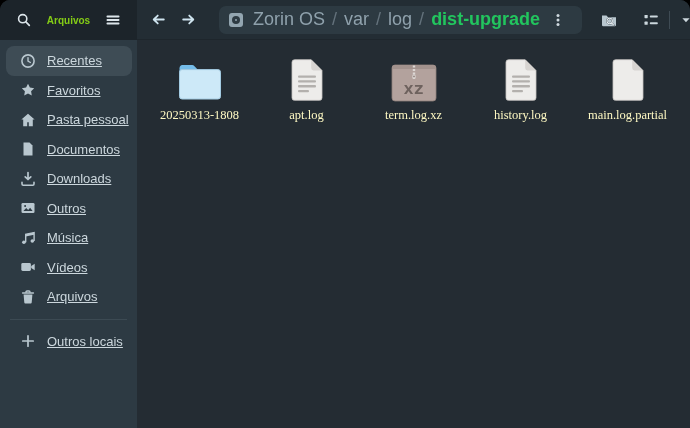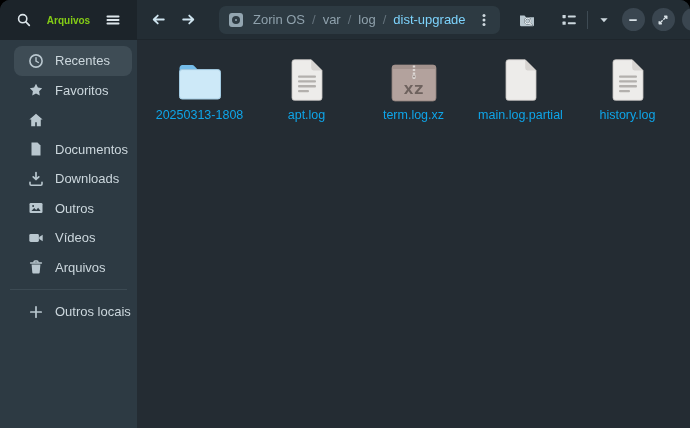--- a/index.html
+++ b/index.html
@@ -16,59 +16,59 @@
   .hb-right { flex: 1; background: #232d34; display: flex; align-items: center;
               padding: 0 6px 0 6px; border-bottom: 1px solid #1e262c; }
   .app-title { color: #84cc16; font-weight: 700; font-size: 10px; }
 
   .icon-btn { width: 30px; height: 30px; border: none; background: transparent; border-radius: 6px;
               display: flex; align-items: center; justify-content: center; color: #dce5ea; padding: 0; }
   .icon-btn svg { display: block; }
   .nav-btn { color: #cfe4ef; }
 
   .pathbar { height: 28px; background: #2d3a42; border-radius: 7px; display: flex; align-items: center;
-             padding: 0 4px 0 10px; margin-left: 16px; font-size: 13px; color: #8fa1ac; }
+             padding: 0 12px 0 10px; margin-left: 16px; font-size: 18px; color: #8fa1ac; }
   .drive-badge { width: 14px; height: 14px; border-radius: 3px; background: #93a5b0; position: relative;
                  margin-right: 8px; flex: 0 0 14px; }
   .drive-badge::before { content: ""; position: absolute; left: 3px; top: 3px; width: 8px; height: 8px;
                  border-radius: 50%; background: #2d3a42; }
   .drive-badge::after { content: ""; position: absolute; left: 6px; top: 6px; width: 2px; height: 2px;
                  border-radius: 50%; background: #93a5b0; }
   .crumb { padding: 0 2px; white-space: nowrap; }
-  .crumb.current { color: #7dd3fc; font-weight: 400; }
+  .crumb.current { color: #22c55e; font-weight: 700; }
   .crumb-sep { color: #64727c; padding: 0 5px; }
   .kebab-btn { width: 24px; height: 24px; margin-left: 4px; }
 
   .view-group { display: flex; align-items: center; margin-left: 14px; }
   .vg-sep { width: 1px; height: 18px; background: #3e4b54; margin: 0 5px; }
 
   .spacer { flex: 1; }
   .wc-btn { width: 23px; height: 23px; border-radius: 50%; background: #3a4650; border: none;
             display: flex; align-items: center; justify-content: center; color: #d9e2e7;
             margin-left: 7px; padding: 0; }
   .wc-btn svg { display: block; }
 
   
   .body { flex: 1; display: flex; min-height: 0; }
 
   .sidebar { width: 137px; flex: 0 0 137px; background: #2d3a43; padding-top: 6px; }
   .side-item { height: 29.5px; display: flex; align-items: center; gap: 11px;
-               padding-left: 14px; margin: 0 5px 0 14px; border-radius: 8px;
-               color: #ccd7dd; font-size: 13px; white-space: nowrap; }
+               padding-left: 14px; margin: 0 5px 0 6px; border-radius: 8px;
+               color: #ccd7dd; font-size: 13px; white-space: nowrap; text-decoration: underline; }
   .side-item.selected { background: #3e4c55; }
   .side-item .sicon { width: 16px; height: 16px; flex: 0 0 16px; color: #b9c7cf; }
   .side-item .sicon svg { display: block; width: 16px; height: 16px; }
   .side-divider { height: 1px; background: #3c4a53; margin: 7px 10px 7px 10px; }
 
   .content { flex: 1; background: #242c33; padding: 16px 0 0 9px; overflow: hidden; }
   .file-grid { display: grid; grid-template-columns: repeat(5, 107px); grid-auto-rows: 87px; }
   .file-item { display: flex; flex-direction: column; align-items: center; }
   .ficon { height: 46px; display: flex; align-items: flex-end; justify-content: flex-start; }
   .ficon svg { display: block; }
-  .fname { margin-top: 7px; font-size: 12.5px; color: #0ea5e9; line-height: 1.1; }
+  .fname { margin-top: 7px; font-size: 12.5px; color: #fef9c3; line-height: 1.1; font-family: Liberation Serif, serif; }
 </style>
 </head>
 <body>
 
 <div class="window">
 
   <div class="headerbar">
     <div class="hb-left">
       <button class="icon-btn" aria-label="search">
         <svg width="16" height="16" viewBox="0 0 16 16">
@@ -190,20 +190,21 @@
             </span>
     <span class="slabel">Favoritos</span>
   </div>
 
   <div class="side-item">
     <span class="sicon">
               <svg viewBox="0 0 16 16">
                 <path d="M8 1.8L1.4 7.6h1.8v6.6h4v-4h1.6v4h4V7.6h1.8z" fill="currentColor"></path>
               </svg>
             </span>
+    <span class="slabel">Pasta pessoal</span>
   </div>
 
 
   <div class="side-item">
     <span class="sicon">
               <svg viewBox="0 0 16 16">
                 <path d="M3.5 1.6h6l3 3v9.8h-9z" fill="currentColor"></path>
               </svg>
             </span>
     <span class="slabel">Documentos</span>
@@ -223,20 +224,31 @@
     <span class="sicon">
               <svg viewBox="0 0 16 16">
                 <rect x="1.5" y="3" width="13" height="10" rx="1.3" fill="currentColor"></rect>
                 <path d="M3.4 11l2.8-3 2 2.1 1.9-2.4 2.5 3.3z" fill="#2d3a43"></path>
                 <circle cx="5.1" cy="5.9" r="1" fill="#2d3a43"></circle>
               </svg>
             </span>
     <span class="slabel">Outros</span>
   </div>
 
+  <div class="side-item">
+    <span class="sicon">
+              <svg viewBox="0 0 16 16">
+                <circle cx="3.9" cy="12.3" r="1.8" fill="currentColor"></circle>
+                <circle cx="12.3" cy="11" r="1.8" fill="currentColor"></circle>
+                <path d="M5.7 12.3V4.2l8.4-1.7V11" fill="none" stroke="currentColor" stroke-width="1.4"></path>
+                <path d="M5.7 4.2l8.4-1.7v2.3L5.7 6.5z" fill="currentColor"></path>
+              </svg>
+            </span>
+    <span class="slabel">Música</span>
+  </div>
 
   <div class="side-item">
     <span class="sicon">
               <svg viewBox="0 0 16 16">
                 <rect x="1.3" y="4" width="9.6" height="8" rx="1.4" fill="currentColor"></rect>
                 <path d="M11.2 7.1l3.5-2.3v6.4l-3.5-2.3z" fill="currentColor"></path>
               </svg>
             </span>
     <span class="slabel">Vídeos</span>
   </div>
@@ -304,37 +316,37 @@
               </svg>
             </div>
     <div class="fname">term.log.xz</div>
   </div>
 
   <div class="file-item">
     <div class="ficon">
               <svg width="34" height="44" viewBox="0 0 34 44">
                 <path d="M2 4.3A2.6 2.6 0 0 1 4.6 1.7h16.6L32 12.5v27.2a2.6 2.6 0 0 1-2.6 2.6H4.6A2.6 2.6 0 0 1 2 39.7z" fill="#edecea" stroke="#c7c4c1" stroke-width="0.8"></path>
                 <path d="M21.2 1.7L32 12.5h-8.4a2.6 2.6 0 0 1-2.4-2.6z" fill="#d7d4d1"></path>
-              </svg>
-            </div>
-    <div class="fname">main.log.partial</div>
-  </div>
-
-  <div class="file-item">
-    <div class="ficon">
-              <svg width="34" height="44" viewBox="0 0 34 44">
-                <path d="M2 4.3A2.6 2.6 0 0 1 4.6 1.7h16.6L32 12.5v27.2a2.6 2.6 0 0 1-2.6 2.6H4.6A2.6 2.6 0 0 1 2 39.7z" fill="#edecea" stroke="#c7c4c1" stroke-width="0.8"></path>
-                <path d="M21.2 1.7L32 12.5h-8.4a2.6 2.6 0 0 1-2.4-2.6z" fill="#d7d4d1"></path>
                 <g fill="#b3b0ad">
                   <rect x="8" y="17.5" width="18" height="2.3" rx="1"></rect>
                   <rect x="8" y="22.3" width="18" height="2.3" rx="1"></rect>
                   <rect x="8" y="27.1" width="18" height="2.3" rx="1"></rect>
                   <rect x="8" y="31.9" width="11" height="2.3" rx="1"></rect>
                 </g>
               </svg>
             </div>
     <div class="fname">history.log</div>
   </div>
 
+  <div class="file-item">
+    <div class="ficon">
+              <svg width="34" height="44" viewBox="0 0 34 44">
+                <path d="M2 4.3A2.6 2.6 0 0 1 4.6 1.7h16.6L32 12.5v27.2a2.6 2.6 0 0 1-2.6 2.6H4.6A2.6 2.6 0 0 1 2 39.7z" fill="#edecea" stroke="#c7c4c1" stroke-width="0.8"></path>
+                <path d="M21.2 1.7L32 12.5h-8.4a2.6 2.6 0 0 1-2.4-2.6z" fill="#d7d4d1"></path>
+              </svg>
+            </div>
+    <div class="fname">main.log.partial</div>
+  </div>
+
 </div>
     </main>
   </div>
 </div>
 
 </body></html>

